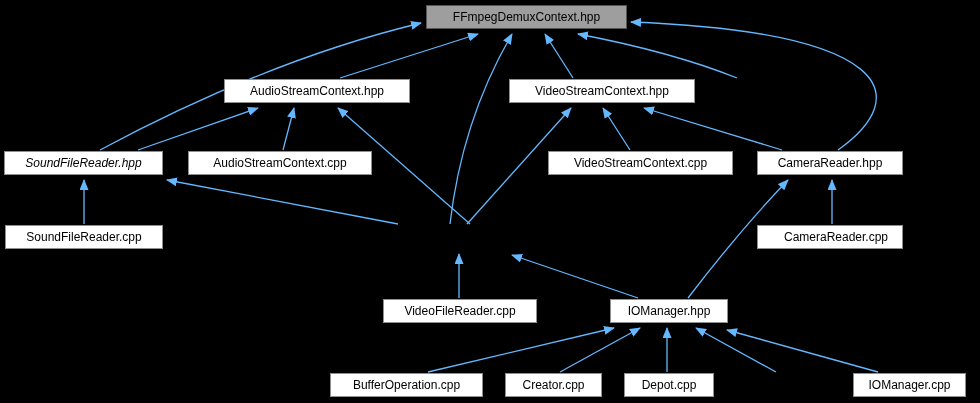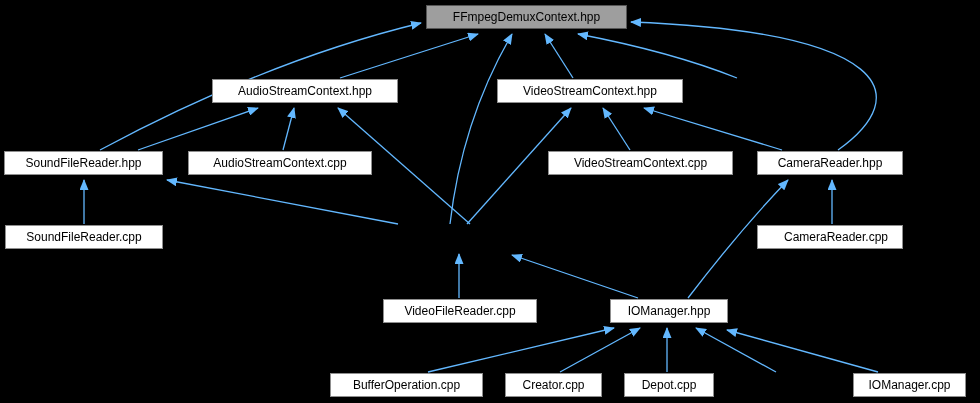--- a/index.html
+++ b/index.html
@@ -69,23 +69,23 @@
       <path d="M688,298 Q740,230 788,180" fill="none" stroke="#63b8ff" stroke-width="1.3" marker-end="url(#arrow)"></path>
       <path d="M459,298 L459,254" fill="none" stroke="#63b8ff" stroke-width="1.3" marker-end="url(#arrow)"></path>
       <path d="M638,298 L512,255" fill="none" stroke="#63b8ff" stroke-width="1.3" marker-end="url(#arrow)"></path>
       <path d="M428,372 L614,328" fill="none" stroke="#63b8ff" stroke-width="1.3" marker-end="url(#arrow)"></path>
       <path d="M560,372 L640,328" fill="none" stroke="#63b8ff" stroke-width="1.3" marker-end="url(#arrow)"></path>
       <path d="M667,372 L667,328" fill="none" stroke="#63b8ff" stroke-width="1.3" marker-end="url(#arrow)"></path>
       <path d="M776,372 L696,328" fill="none" stroke="#63b8ff" stroke-width="1.3" marker-end="url(#arrow)"></path>
       <path d="M878,372 L727,330" fill="none" stroke="#63b8ff" stroke-width="1.3" marker-end="url(#arrow)"></path>
     </svg>
     <div class="node highlight" style="left: 426px; top: 5px; width: 201px; height: 24px;">FFmpegDemuxContext.hpp</div>
-    <div class="node" style="left: 212px; top: 79px; width: 186px; height: 24px;">AudioStreamContext.hpp</div>
-    <div class="node" style="left: 497px; top: 79px; width: 186px; height: 24px;">VideoStreamContext.hpp</div>
-    <div class="node" style="left: 4px; top: 151px; width: 159px; height: 24px;">SoundFileReader.hpp</div>
+    <div class="node" style="left: 224px; top: 79px; width: 186px; height: 24px;">AudioStreamContext.hpp</div>
+    <div class="node" style="left: 509px; top: 79px; width: 186px; height: 24px;">VideoStreamContext.hpp</div>
+    <div class="node" style="left: 4px; top: 151px; width: 159px; height: 24px; font-style: italic;">SoundFileReader.hpp</div>
     <div class="node" style="left: 188px; top: 151px; width: 184px; height: 24px;">AudioStreamContext.cpp</div>
     <div class="node" style="left: 548px; top: 151px; width: 185px; height: 24px;">VideoStreamContext.cpp</div>
     <div class="node" style="left: 757px; top: 151px; width: 146px; height: 24px;">CameraReader.hpp</div>
     <div class="node" style="left: 5px; top: 225px; width: 158px; height: 24px;">SoundFileReader.cpp</div>
     <div class="node" style="left: 757px; top: 225px; width: 146px; height: 24px; padding-left: 12px;">CameraReader.cpp</div>
     <div class="node" style="left: 383px; top: 299px; width: 154px; height: 24px;">VideoFileReader.cpp</div>
     <div class="node" style="left: 610px; top: 299px; width: 118px; height: 24px;">IOManager.hpp</div>
     <div class="node" style="left: 330px; top: 373px; width: 153px; height: 24px;">BufferOperation.cpp</div>
     <div class="node" style="left: 505px; top: 373px; width: 97px; height: 24px;">Creator.cpp</div>
     <div class="node" style="left: 624px; top: 373px; width: 90px; height: 24px;">Depot.cpp</div>

